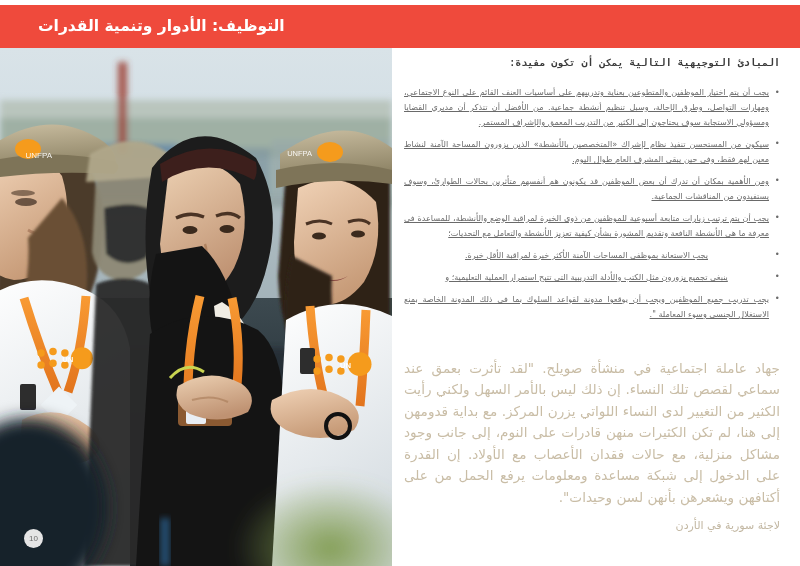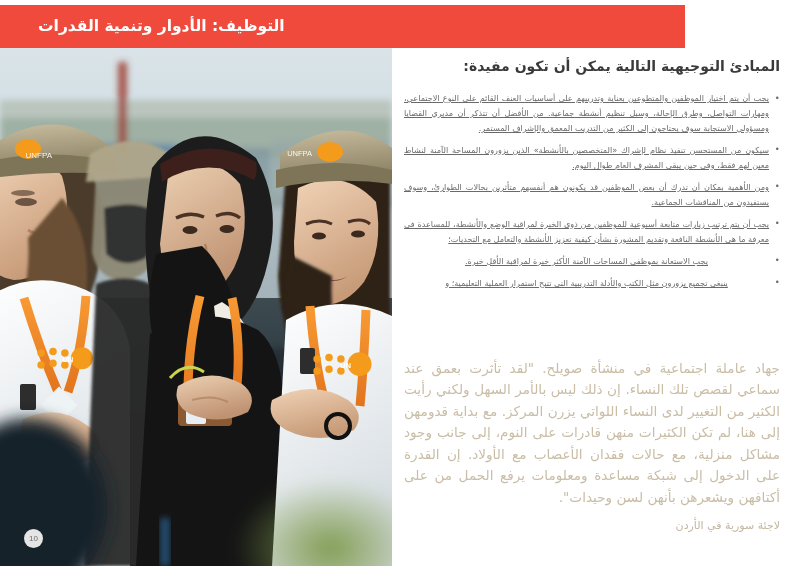--- a/index.html
+++ b/index.html
@@ -20,21 +20,21 @@
     position: absolute;
     inset: 0;
     background: #ffffff;
   }
 
   
   .header-band {
     position: absolute;
     left: 0;
     top: 5px;
-    width: 685px;
+    width: 800px;
     height: 43px;
     background: #ef4a3c;
     box-sizing: border-box;
   }
   .header-title {
     position: absolute;
     left: 38px;
     top: 50%;
     transform: translateY(-50%);
     color: #ffffff;
@@ -78,26 +78,27 @@
   .content {
     position: absolute;
     left: 404px;
     top: 56px;
     width: 376px;
     direction: rtl;
     text-align: right;
   }
 
   .intro-line {
-    font-size: 14px;
+    font-size: 10px;
     font-weight: 700;
     color: #3a3a3a;
     margin: 0 0 14px 0;
     line-height: 1.5;
     letter-spacing: 0.1px;
+    font-family: Liberation Mono, monospace;
   }
 
   ul.bullets {
     list-style: none;
     margin: 0;
     padding: 0;
   }
   ul.bullets li {
     position: relative;
     font-size: 8.1px;
@@ -352,20 +353,21 @@
 
     <p class="intro-line">المبادئ التوجيهية التالية يمكن أن تكون مفيدة:</p>
 
     <ul class="bullets">
       <li>يجب أن يتم اختيار الموظفين والمتطوعين بعناية وتدريبهم على أساسيات العنف القائم على النوع الاجتماعي، ومهارات التواصل، وطرق الإحالة، وسبل تنظيم أنشطة جماعية. من الأفضل أن تتذكر أن مديري القضايا ومسؤولي الاستجابة سوف يحتاجون إلى الكثير من التدريب المعمق والإشراف المستمر.</li>
       <li>سيكون من المستحسن تنفيذ نظام لإشراك «المتخصصين بالأنشطة» الذين يزورون المساحة الآمنة لنشاط معين لهم فقط، وفي حين يبقى المشرف العام طوال اليوم.</li>
       <li>ومن الأهمية بمكان أن تدرك أن بعض الموظفين قد يكونون هم أنفسهم متأثرين بحالات الطوارئ، وسوف يستفيدون من المناقشات الجماعية.</li>
       <li>يجب أن يتم ترتيب زيارات متابعة أسبوعية للموظفين من ذوي الخبرة لمراقبة الوضع والأنشطة، للمساعدة في معرفة ما هي الأنشطة النافعة وتقديم المشورة بشأن كيفية تعزيز الأنشطة والتعامل مع التحديات؛</li>
       <li class="short">يجب الاستعانة بموظفي المساحات الآمنة الأكثر خبرة لمراقبة الأقل خبرة.</li>
       <li class="short">ينبغي تجميع يزورون مثل الكتب والأدلة التدريبية التي تتيح استمرار العملية التعليمية؛ و</li>
+      <li>يجب تدريب جميع الموظفين ويجب أن يوقعوا مدونة لقواعد السلوك بما في ذلك المدونة الخاصة بمنع الاستغلال الجنسي وسوء المعاملة ".</li>
     </ul>
   </div>
 
   <div class="quote">جهاد عاملة اجتماعية في منشأة صويلح. "لقد تأثرت بعمق عند سماعي لقصص تلك النساء. إن ذلك ليس بالأمر السهل ولكني رأيت الكثير من التغيير لدى النساء اللواتي يزرن المركز. مع بداية قدومهن إلى هنا، لم تكن الكثيرات منهن قادرات على النوم، إلى جانب وجود مشاكل منزلية، مع حالات فقدان الأعصاب مع الأولاد. إن القدرة على الدخول إلى شبكة مساعدة ومعلومات يرفع الحمل من على أكتافهن ويشعرهن بأنهن لسن وحيدات".</div>
 
   <div class="caption">لاجئة سورية في الأردن</div>
 
 </div>
 
 </body></html>

